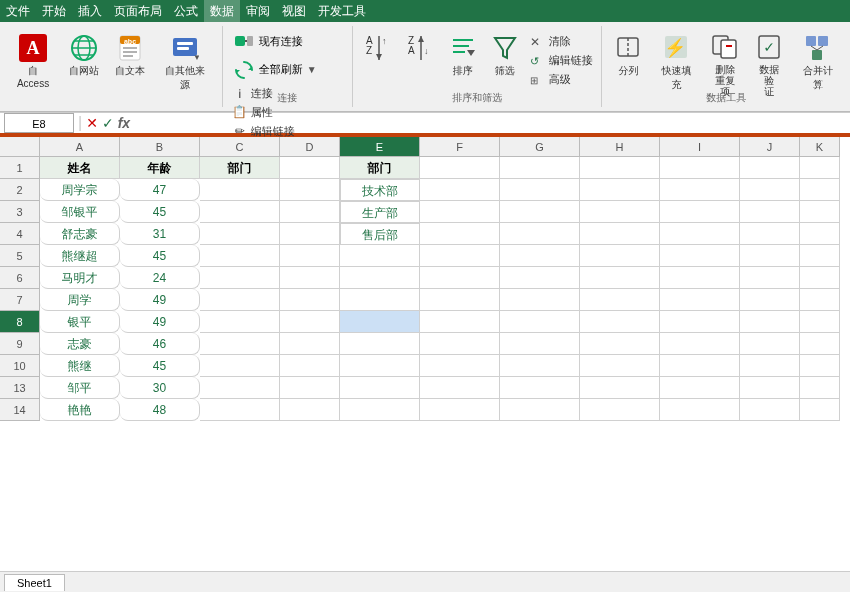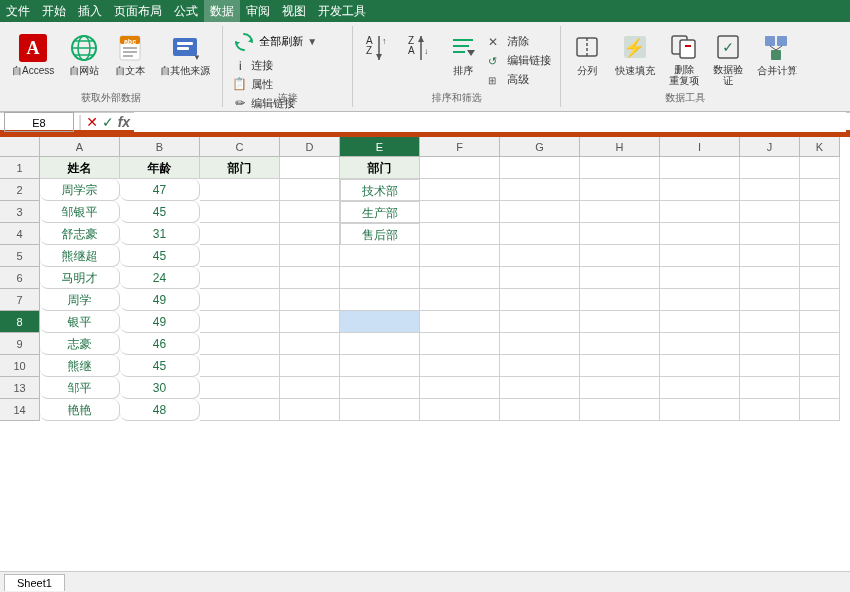--- a/index.html
+++ b/index.html
@@ -19,21 +19,21 @@
     .ribbon-item { display: flex; flex-direction: column; align-items: center; padding: 2px 4px; cursor: pointer; min-width: 36px; }
     .ribbon-item-large { display: flex; flex-direction: column; align-items: center; padding: 4px 6px; cursor: pointer; }
     .ribbon-item-large .icon { width: 32px; height: 32px; font-size: 26px; display: flex; align-items: center; justify-content: center; }
     .ribbon-item-large .label { font-size: 10px; color: #333; text-align: center; }
 
     .ribbon-small-group { display: flex; flex-direction: column; gap: 1px; }
     .ribbon-small-item { display: flex; align-items: center; gap: 3px; padding: 1px 3px; cursor: pointer; font-size: 11px; color: #333; white-space: nowrap; }
     .ribbon-small-item .sm-icon { width: 16px; height: 16px; display: flex; align-items: center; justify-content: center; font-size: 12px; }
 
     
-    .formula-bar { display: flex; align-items: center; height: 24px; border-bottom: 7px solid #c2410c; background: #fff; padding: 0 4px; gap: 4px; }
+    .formula-bar { display: flex; align-items: center; height: 24px; border-bottom: 4px solid #c2410c; background: #fff; padding: 0 4px; gap: 4px; }
     .name-box { width: 70px; height: 20px; border: 1px solid #aaa; font-size: 11px; text-align: center; line-height: 20px; padding: 0 2px; }
     .formula-divider { color: #ccc; font-size: 16px; }
     .formula-icons { display: flex; align-items: center; gap: 4px; color: #666; font-size: 14px; }
     .formula-icons span { cursor: pointer; }
     .formula-input { flex: 1; height: 20px; border: none; font-size: 12px; padding: 0 4px; outline: none; }
 
     
     .spreadsheet { display: flex; flex-direction: column; flex: 1; }
     .col-headers { display: flex; height: 20px; }
     .row-header-spacer { width: 40px; min-width: 40px; background: #f0f0f0; border-right: 1px solid #bbb; border-bottom: 1px solid #bbb; }
@@ -131,26 +131,35 @@
             <svg width="28" height="28">
               <rect x="2" y="4" width="24" height="18" rx="2" fill="#4472c4"></rect>
               <rect x="6" y="8" width="16" height="3" rx="1" fill="white"></rect>
               <rect x="6" y="13" width="12" height="3" rx="1" fill="white"></rect>
               <text x="22" y="26" fill="#555" font-size="8">▼</text>
             </svg>
           </div>
           <div class="label">自其他来源</div>
         </div>
       </div>
-      <div class="ribbon-group-label">获取外部数据</div>
     </div>
 
     <div class="ribbon-group" style="padding-bottom:16px; min-width:130px;">
       <div class="ribbon-items" style="flex-direction:column; gap:0;">
 
+        <div style="display:flex; gap:4px; align-items:center; margin-bottom:2px;">
+          <div class="ribbon-item" style="flex-direction:row; min-width:auto; gap:4px;">
+            <svg width="22" height="22">
+              <rect x="2" y="6" width="10" height="10" rx="2" fill="#1a6"></rect>
+              <rect x="14" y="6" width="6" height="10" rx="1" fill="#aaa"></rect>
+              <line x1="12" y1="11" x2="14" y2="11" stroke="#555" stroke-width="2"></line>
+            </svg>
+            <span style="font-size:11px;">现有连接</span>
+          </div>
+        </div>
 
         <div style="display:flex; gap:2px; align-items:center; margin-bottom:2px;text-align:center;">
           <div class="ribbon-item" style="flex-direction:row; min-width:auto; gap:4px;">
             <svg width="22" height="22">
               <path d="M11 4 A8 8 0 0 1 19 12" fill="none" stroke="#1a6" stroke-width="2" stroke-linecap="round"></path>
               <path d="M11 20 A8 8 0 0 1 3 12" fill="none" stroke="#1a6" stroke-width="2" stroke-linecap="round"></path>
               <polygon points="19,8 19,12 15,12" fill="#1a6"></polygon>
               <polygon points="3,16 3,12 7,12" fill="#1a6"></polygon>
             </svg>
             <span style="font-size:11px;">全部刷新</span>
@@ -203,20 +212,26 @@
         <div class="ribbon-item-large">
           <svg width="28" height="32">
             <line x1="4" y1="8" x2="24" y2="8" stroke="#1a6" stroke-width="2"></line>
             <line x1="4" y1="14" x2="20" y2="14" stroke="#1a6" stroke-width="2"></line>
             <line x1="4" y1="20" x2="16" y2="20" stroke="#1a6" stroke-width="2"></line>
             <polygon points="22,24 26,18 18,18" fill="#555"></polygon>
           </svg>
           <div class="label">排序</div>
         </div>
 
+        <div class="ribbon-item-large">
+          <svg width="28" height="32">
+            <polygon points="4,6 24,6 16,18 16,26 12,24 12,18" fill="none" stroke="#217346" stroke-width="2"></polygon>
+          </svg>
+          <div class="label">筛选</div>
+        </div>
 
         <div class="ribbon-small-group" style="margin-top:4px;">
           <div class="ribbon-small-item">
             <svg width="16" height="16">
                 <text x="0" y="13" font-size="12" fill="#555">✕</text>
               </svg>
             <span>清除</span>
           </div>
           <div class="ribbon-small-item">
             <svg width="16" height="16">

